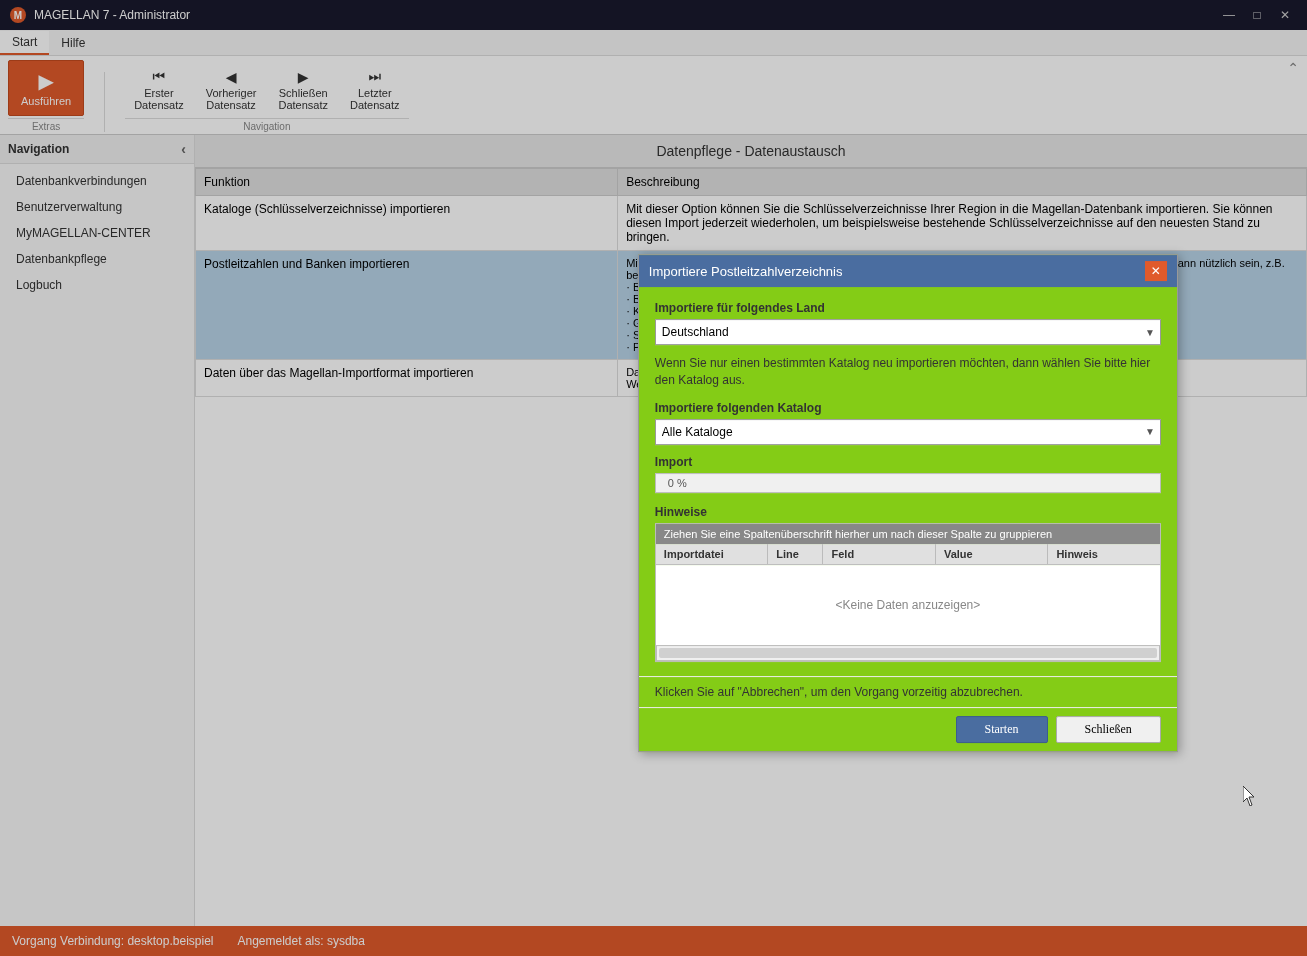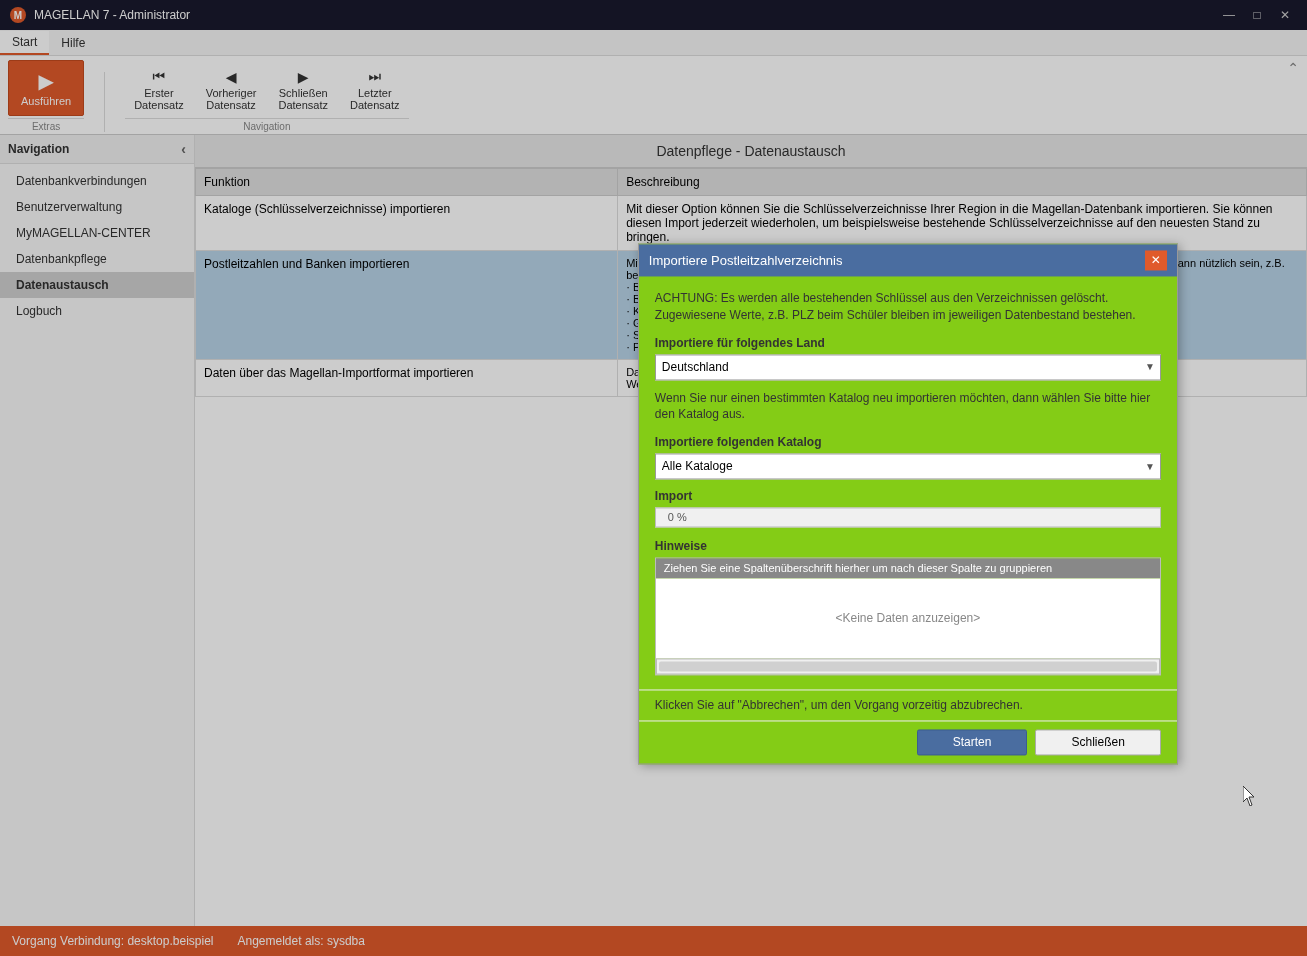--- a/index.html
+++ b/index.html
@@ -221,26 +221,27 @@
     .dialog-grid { border: 1px solid #bbb; }
     .dialog-grid-cols { display: flex; background: #e0e0e0; border-bottom: 1px solid #bbb; }
     .dialog-grid-col { padding: 4px 8px; font-size: 11px; font-weight: bold; color: #333; flex: 1; border-right: 1px solid #bbb; }
     .dialog-grid-col:last-child { border-right: none; }
     .dialog-grid-body { min-height: 80px; display: flex; align-items: center; justify-content: center; color: #888; font-size: 12px; background: #fff; }
     .dialog-scrollbar-area { height: 16px; background: #f0f0f0; border: 1px solid #bbb; margin-top: 0; display: flex; align-items: center; }
     .dialog-scrollbar-track { flex: 1; height: 10px; background: #d0d0d0; margin: 0 2px; border-radius: 2px; }
     .dialog-footer-text { font-size: 12px; color: #333; padding: 8px 16px; border-top: 1px solid #eee; }
     .dialog-footer-buttons { display: flex; justify-content: flex-end; gap: 8px; padding: 8px 16px; border-top: 1px solid #eee; }
     .dialog-btn {
-      padding: 5px 35px;
+      padding: 5px 28px;
       border: 1px solid #aaa;
       background: #f0f0f0;
       cursor: pointer;
       font-size: 12px;
       border-radius: 2px;
+      font-family: Liberation Serif, serif;
     }
     .dialog-btn.primary { background: #4a6da0; color: white; border-color: #3a5d90; }
     .table-wrap { overflow: auto; }
 
     
     .cursor-indicator { 
       position: fixed; 
       right: 50px; 
       bottom: 150px; 
       width: 14px; 
@@ -317,21 +318,20 @@
   <div class="sidebar">
     <div class="sidebar-header">
       <span>Navigation</span>
       <span style="cursor:pointer; font-size:14px; color:#666;">‹</span>
     </div>
     <div class="sidebar-nav">
       <div class="sidebar-item">Datenbankverbindungen</div>
       <div class="sidebar-item">Benutzerverwaltung</div>
       <div class="sidebar-item">MyMAGELLAN-CENTER</div>
       <div class="sidebar-item">Datenbankpflege</div>
-      <div class="sidebar-item active">Datenaustausch</div>
       <div class="sidebar-item">Logbuch</div>
     </div>
     <div class="sidebar-dots">⋮</div>
   </div>
 
   <div class="content-area">
     <div class="content-title">Datenpflege - Datenaustausch</div>
     <div class="table-wrap">
       <table class="data-table">
         <thead>
@@ -369,21 +369,20 @@
 
 <div class="dialog-overlay">
   <div class="dialog">
 
     <div class="dialog-titlebar">
       <span>Importiere Postleitzahlverzeichnis</span>
       <button class="dialog-close-btn">✕</button>
     </div>
 
     <div class="dialog-body">
-      <div class="dialog-section">ACHTUNG: Es werden alle bestehenden Schlüssel aus den Verzeichnissen gelöscht. Zugewiesene Werte, z.B. PLZ beim Schüler bleiben im jeweiligen Datenbestand bestehen.</div>
 
       <div class="dialog-label">Importiere für folgendes Land</div>
       <div class="dialog-select-wrap" style="margin-bottom:10px;">
         <select class="dialog-select">
           <option value="Deutschland">Deutschland</option>
         </select>
         <span class="arrow">▼</span>
       </div>
 
       <div class="dialog-section">Wenn Sie nur einen bestimmten Katalog neu importieren möchten, dann wählen Sie bitte hier den Katalog aus.</div>
@@ -397,20 +396,27 @@
 
       <div class="dialog-progress-label">Import</div>
       <div class="dialog-progress-bar-wrap">
         <div class="dialog-progress-bar"></div>
         <span class="dialog-progress-text">0 %</span>
       </div>
 
       <div class="dialog-notes-label">Hinweise</div>
       <div class="dialog-grid">
         <div class="dialog-grid-header">Ziehen Sie eine Spaltenüberschrift hierher um nach dieser Spalte zu gruppieren</div>
+        <div class="dialog-grid-cols">
+          <div class="dialog-grid-col">Importdatei</div>
+          <div class="dialog-grid-col" style="flex:0.4;">Line</div>
+          <div class="dialog-grid-col">Feld</div>
+          <div class="dialog-grid-col">Value</div>
+          <div class="dialog-grid-col">Hinweis</div>
+        </div>
         <div class="dialog-grid-body">&lt;Keine Daten anzuzeigen&gt;</div>
         <div class="dialog-scrollbar-area">
           <div class="dialog-scrollbar-track"></div>
         </div>
       </div>
     </div>
 
     <div class="dialog-footer-text">Klicken Sie auf "Abbrechen", um den Vorgang vorzeitig abzubrechen.</div>
     <div class="dialog-footer-buttons">
       <button class="dialog-btn primary">Starten</button>

